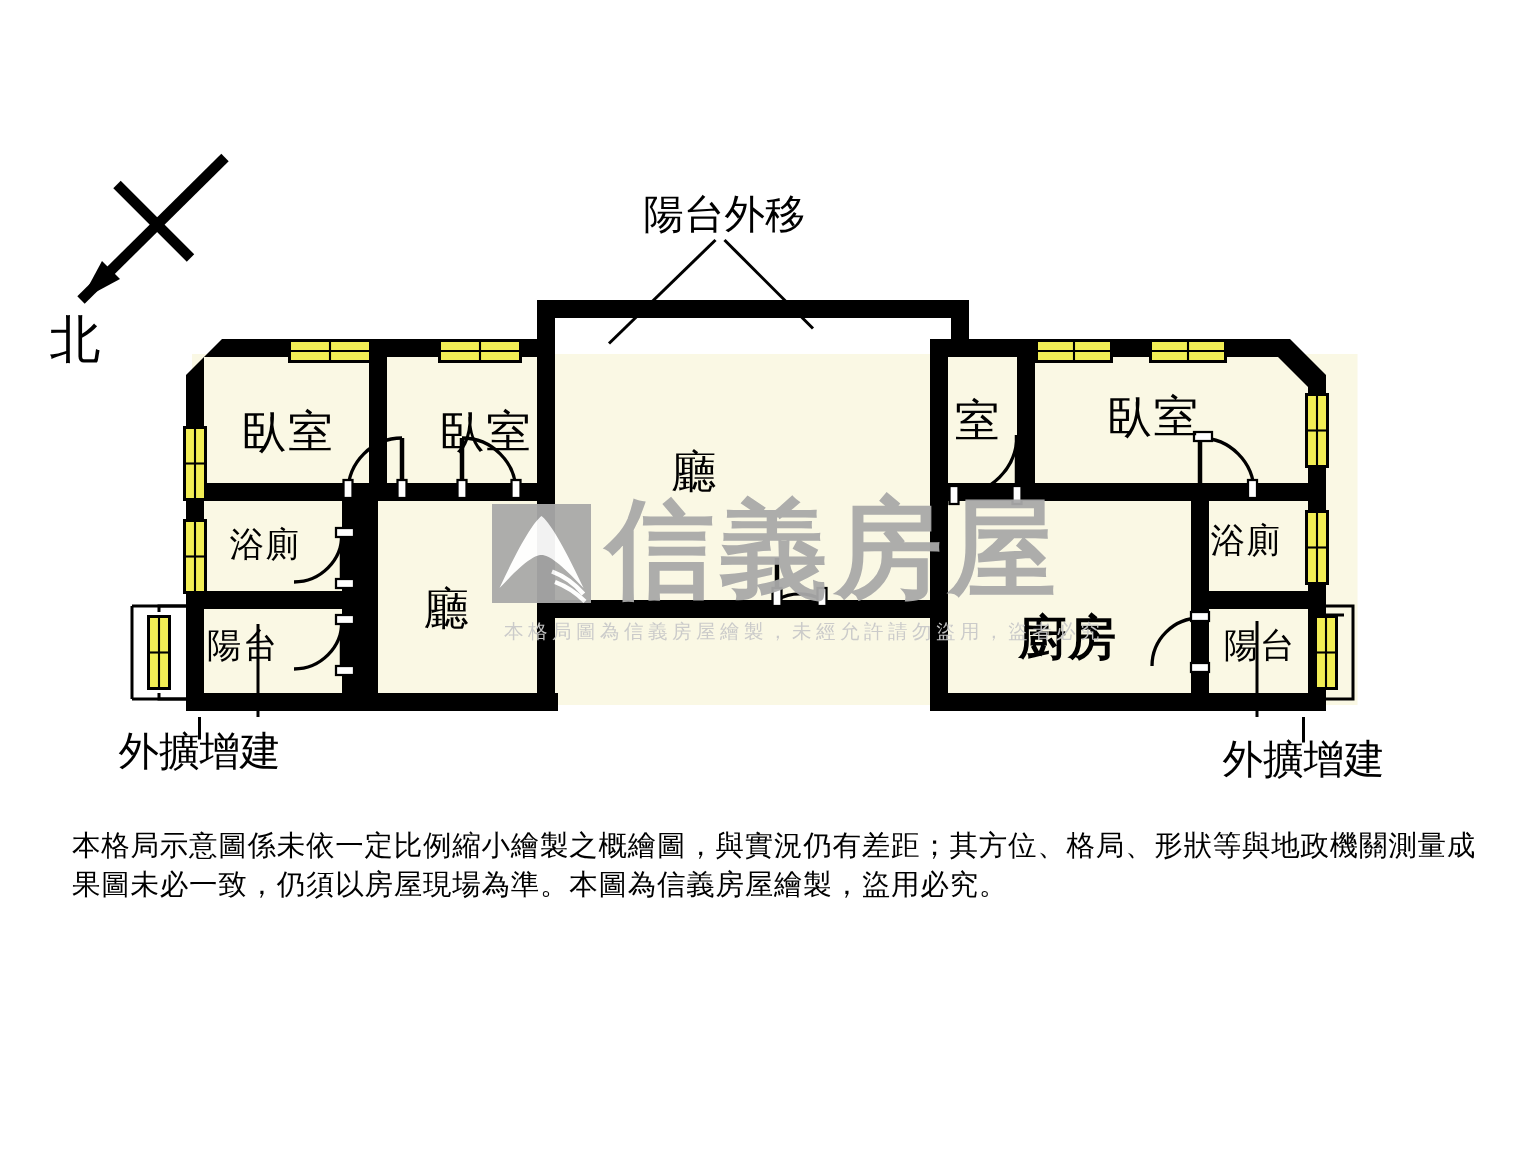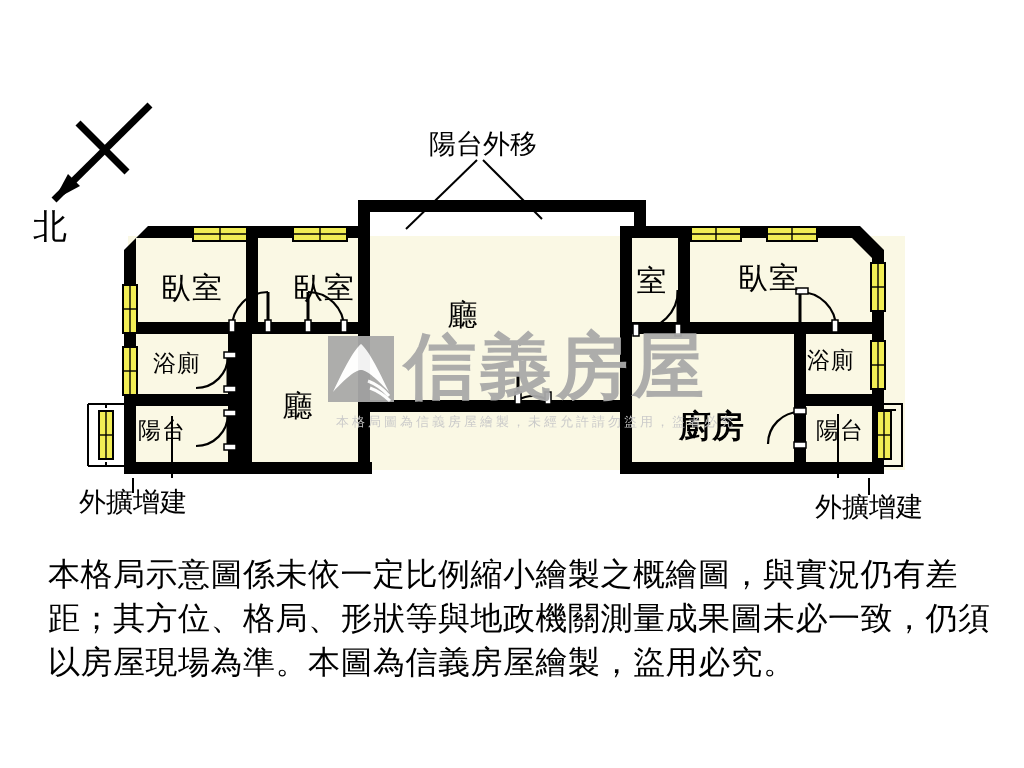--- a/index.html
+++ b/index.html
@@ -69,22 +69,22 @@
     fill: #c9c9c9;
     font-size: 13px;
     dominant-baseline: middle;
     letter-spacing: 3px;
   }
   .disclaimer {
     position: absolute;
     left: 48px;
     top: 552px;
     width: 950px;
-    font-family: Liberation Serif, serif;
-    font-size: 32px;
+    font-family: Liberation Mono, monospace;
+    font-size: 19px;
     line-height: 1.38;
     color: #000000;
     letter-spacing: 0.5px;
     white-space: pre-line;
   }
   .wall { fill: #000000; }
   .win-frame { fill: #000000; }
   .win-glass { fill: #f2ee55; }
   .win-mull { stroke: #000000; stroke-width: 1.4; }
   .door-arc { fill: none; stroke: #000000; stroke-width: 2.2; }

